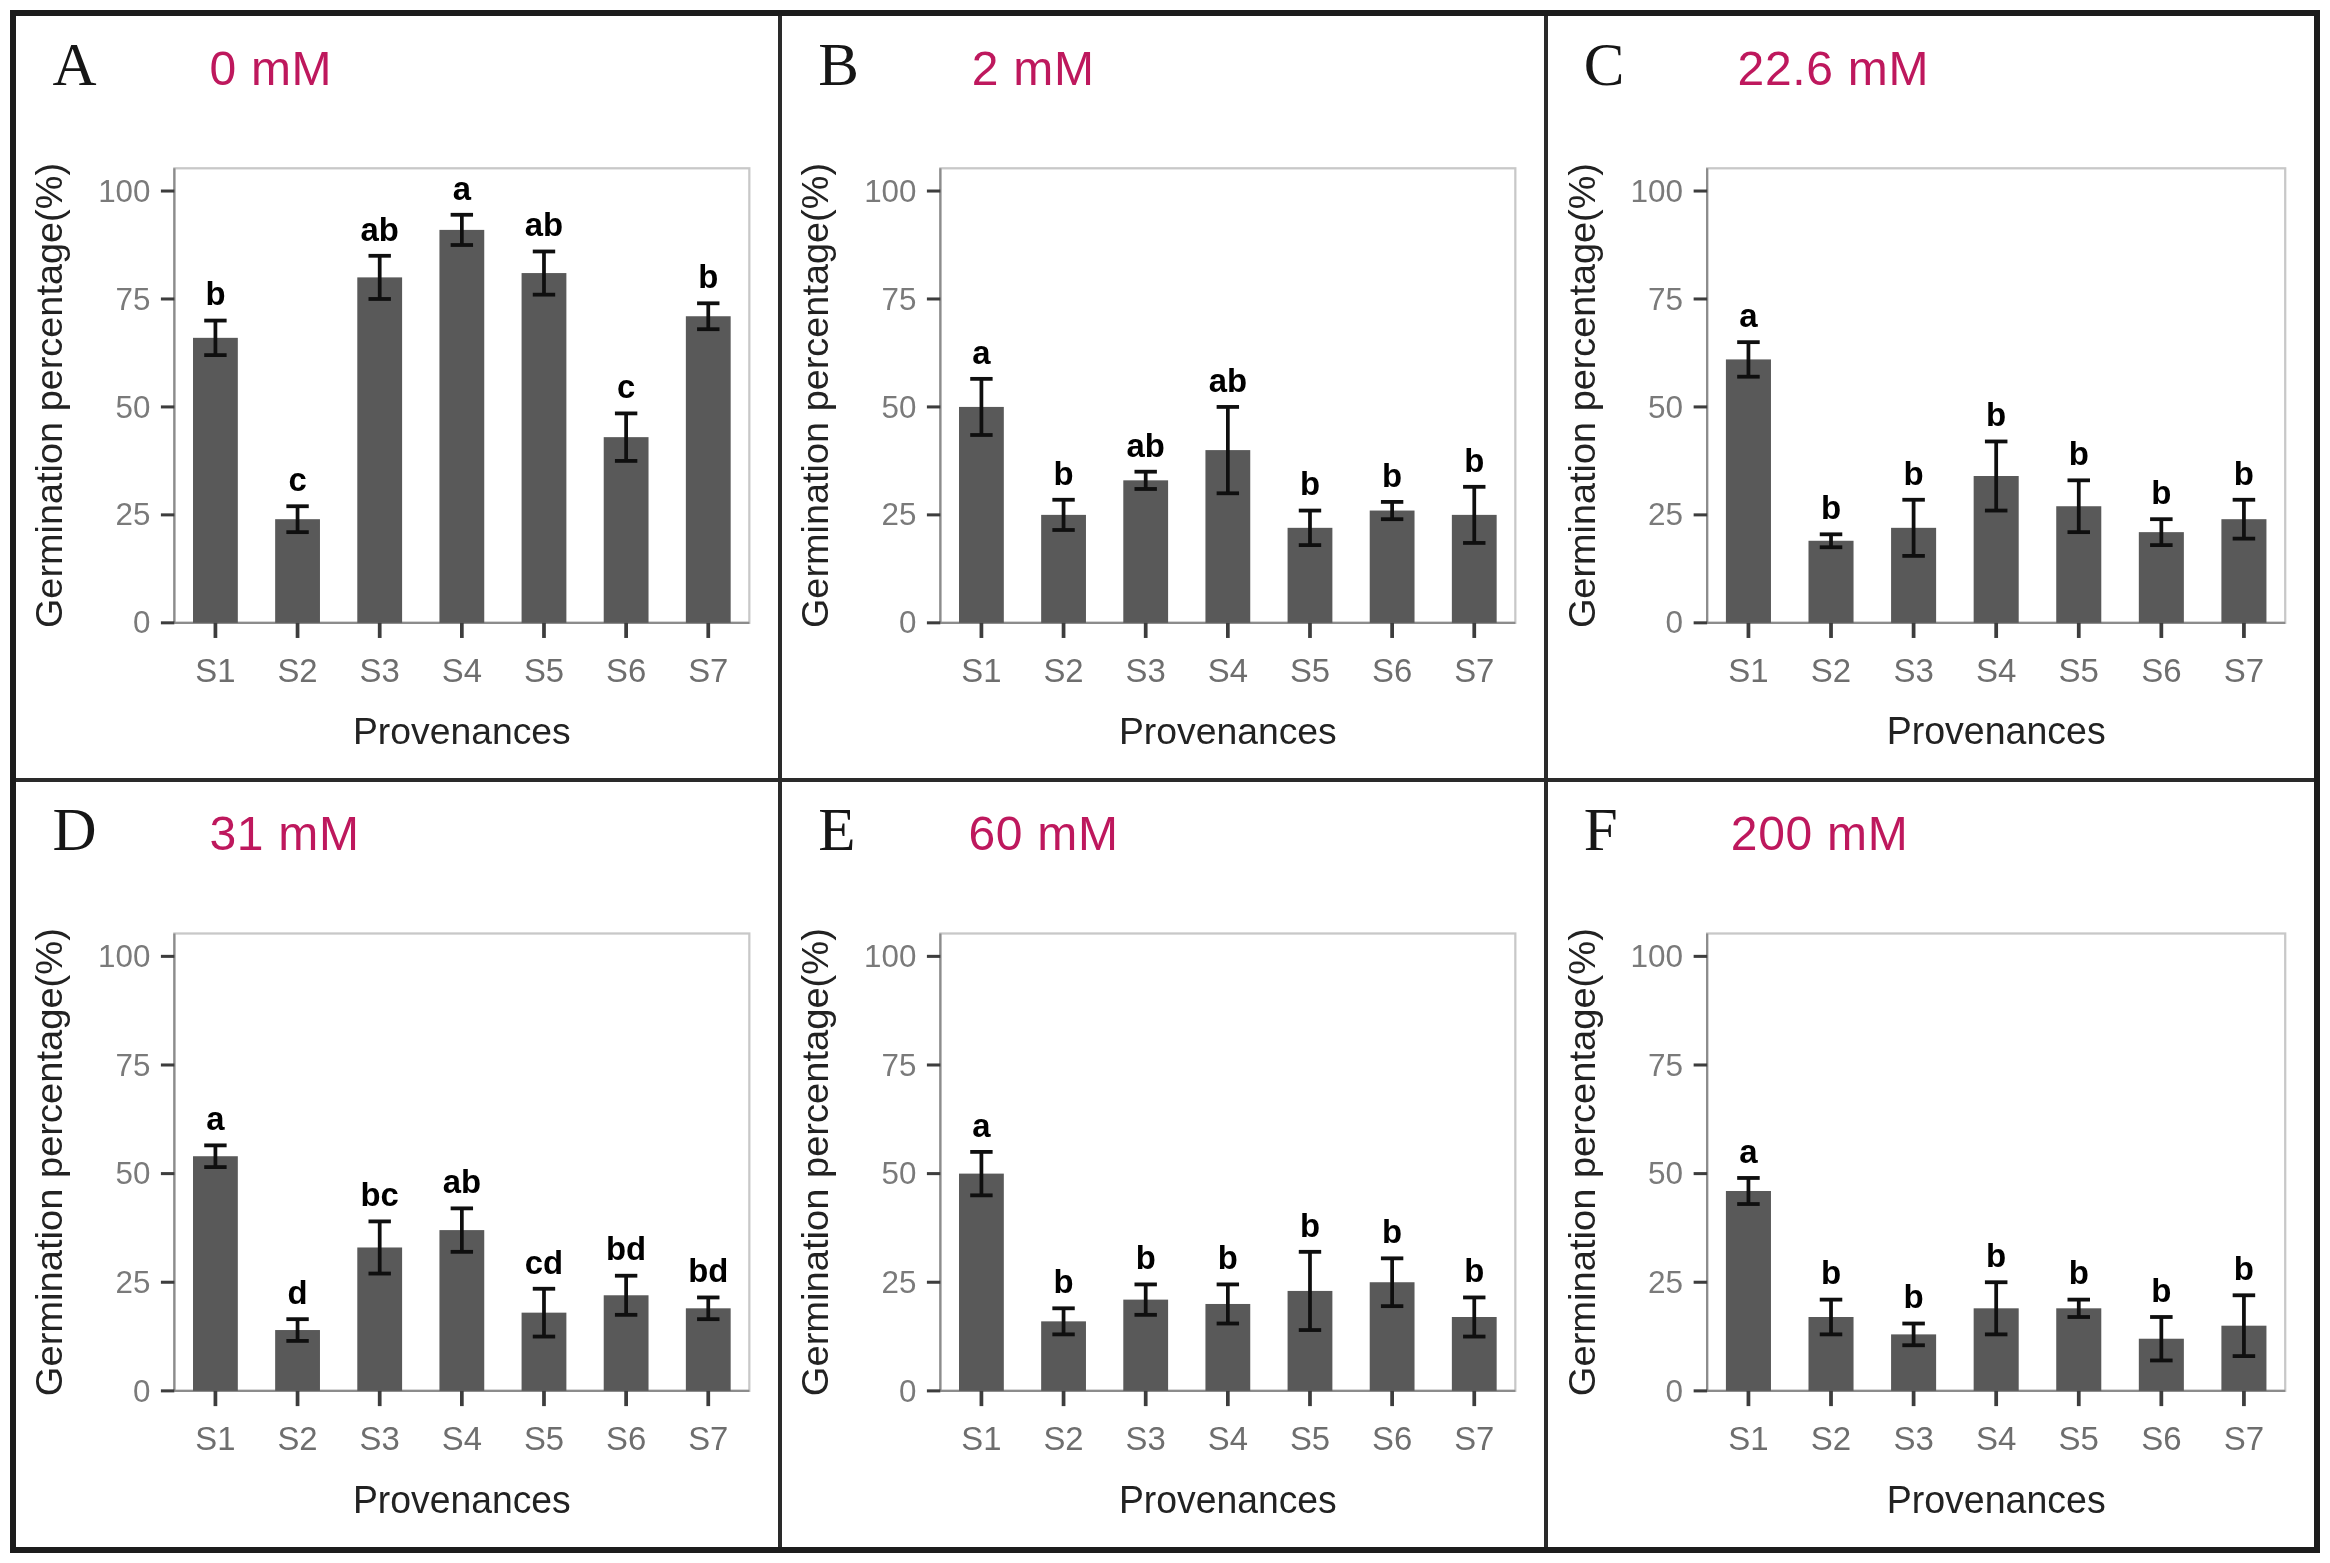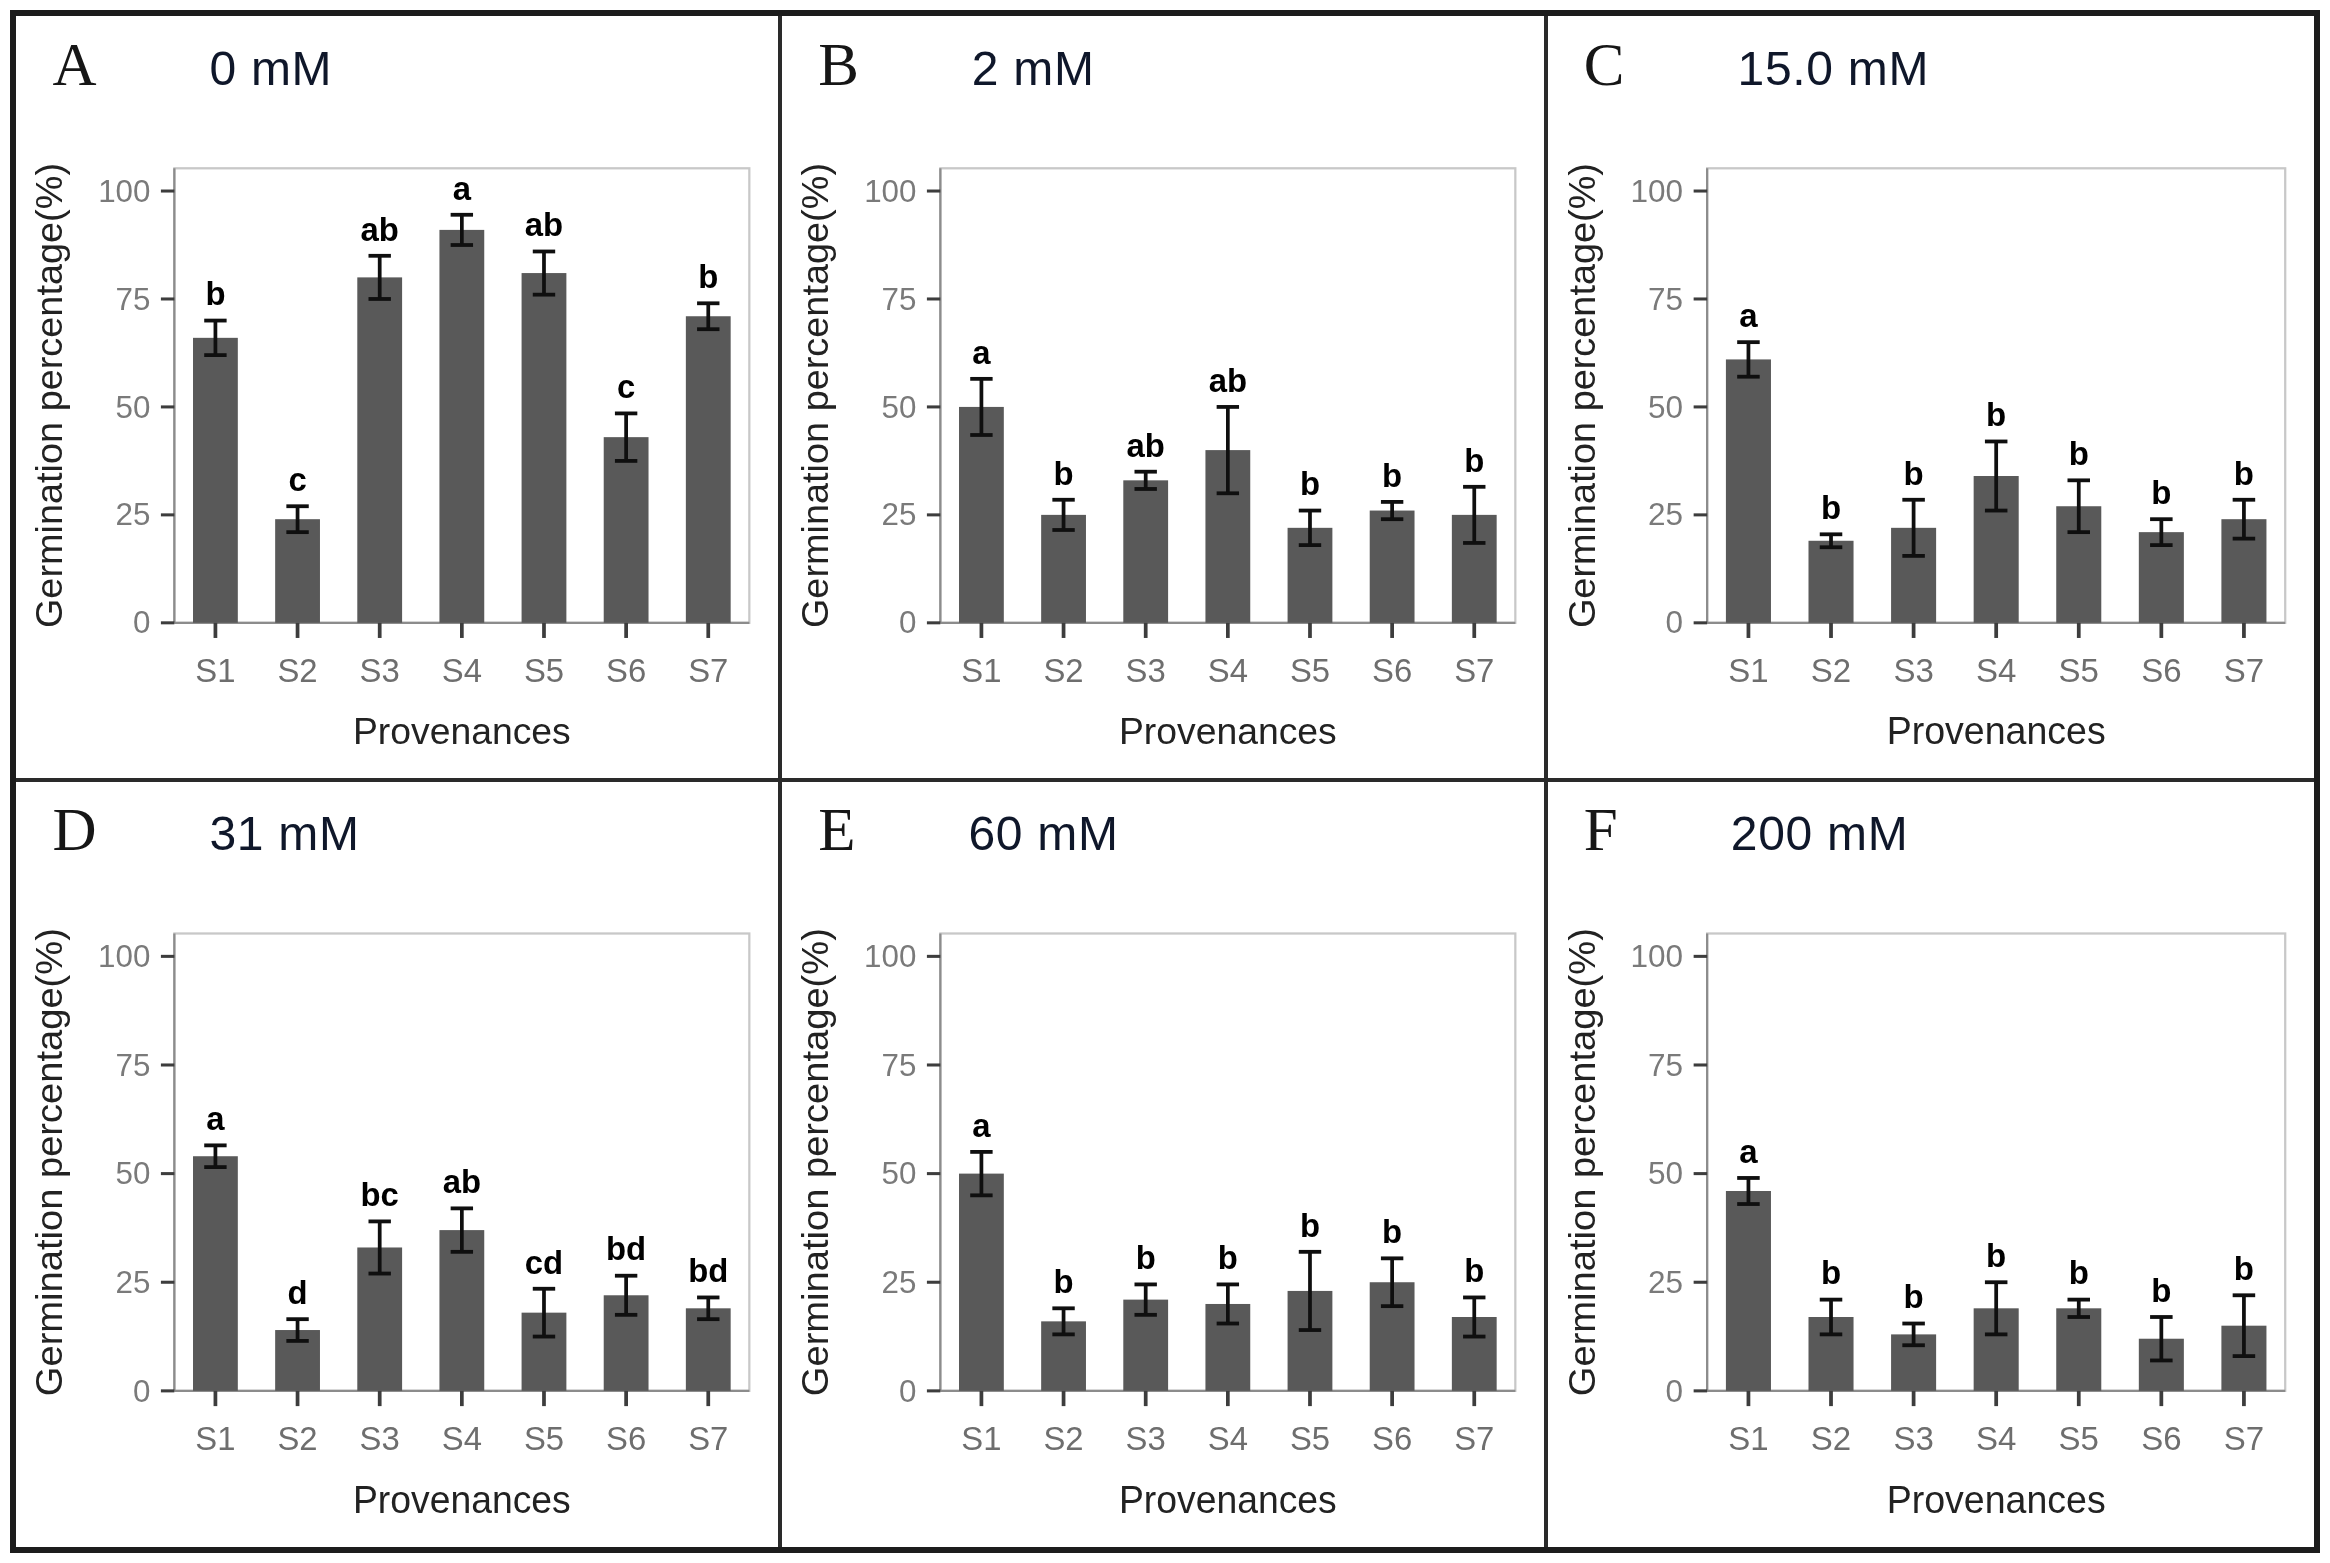--- a/index.html
+++ b/index.html
@@ -48,21 +48,21 @@
     padding-left: 27px;
   }
   .panel-letter {
     font-family: "Liberation Serif", serif;
     font-size: 61px;
     color: #161616;
     line-height: 1;
   }
   .panel-title {
     font-size: 48px;
-    color: #0f172a;
+    color: #be185d;
     margin-left: 113px;
     line-height: 1;
     letter-spacing: 0.7px;
   }
   svg.chart {
     flex: 1 1 auto;
     width: 100%;
     height: calc(100% - 104px);
     font-family: "Liberation Sans", sans-serif;
   }
@@ -246,21 +246,21 @@
           <line x1="915" y1="640" x2="915" y2="660" stroke="#3d3d3d" stroke-width="5"></line>
           <text x="915" y="718" text-anchor="middle" class="xtick-label">S7</text>
           <text x="50" y="340" text-anchor="middle" class="axis-title" transform="rotate(-90 50 340)">Germination percentage(%)</text>
           <text x="585" y="800" text-anchor="middle" class="axis-title">Provenances</text>
         </svg>
   </section>
 
   <section class="panel">
     <header class="panel-header">
       <span class="panel-letter">C</span>
-      <span class="panel-title">15.0 mM</span>
+      <span class="panel-title">22.6 mM</span>
     </header>
     <svg class="chart" viewBox="0 0 1000 840" preserveAspectRatio="none">
           <rect x="200" y="40" width="770" height="600" fill="none" stroke="#c8c8c8" stroke-width="3"></rect>
           <line x1="200" y1="40" x2="200" y2="640" stroke="#8c8c8c" stroke-width="3"></line>
           <line x1="200" y1="640" x2="970" y2="640" stroke="#8c8c8c" stroke-width="3"></line>
           <line x1="182" y1="640" x2="200" y2="640" stroke="#3d3d3d" stroke-width="4"></line>
           <text x="168" y="654" text-anchor="end" class="ytick-label">0</text>
           <line x1="182" y1="497.5" x2="200" y2="497.5" stroke="#3d3d3d" stroke-width="4"></line>
           <text x="168" y="511.5" text-anchor="end" class="ytick-label">25</text>
           <line x1="182" y1="355" x2="200" y2="355" stroke="#3d3d3d" stroke-width="4"></line>

